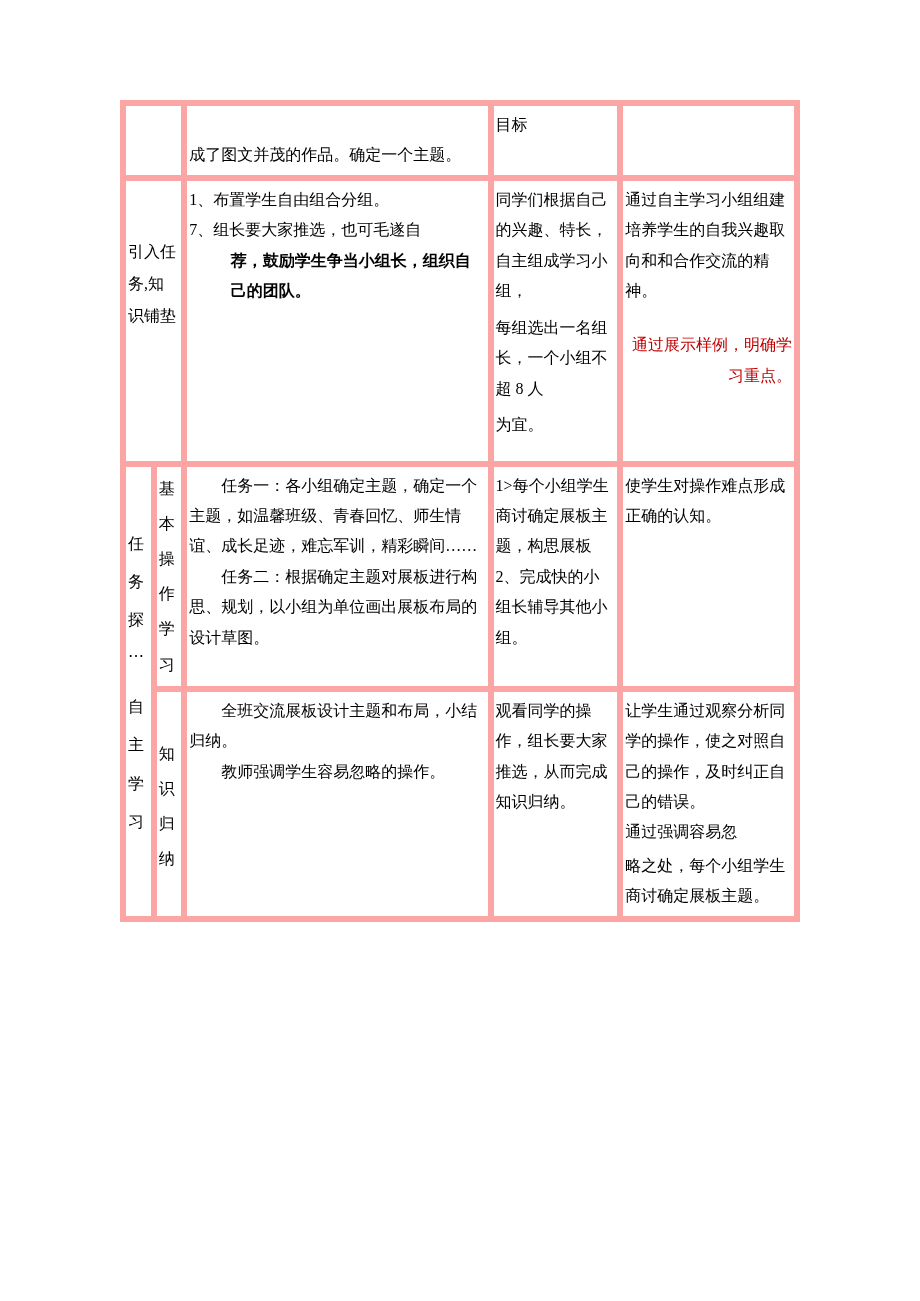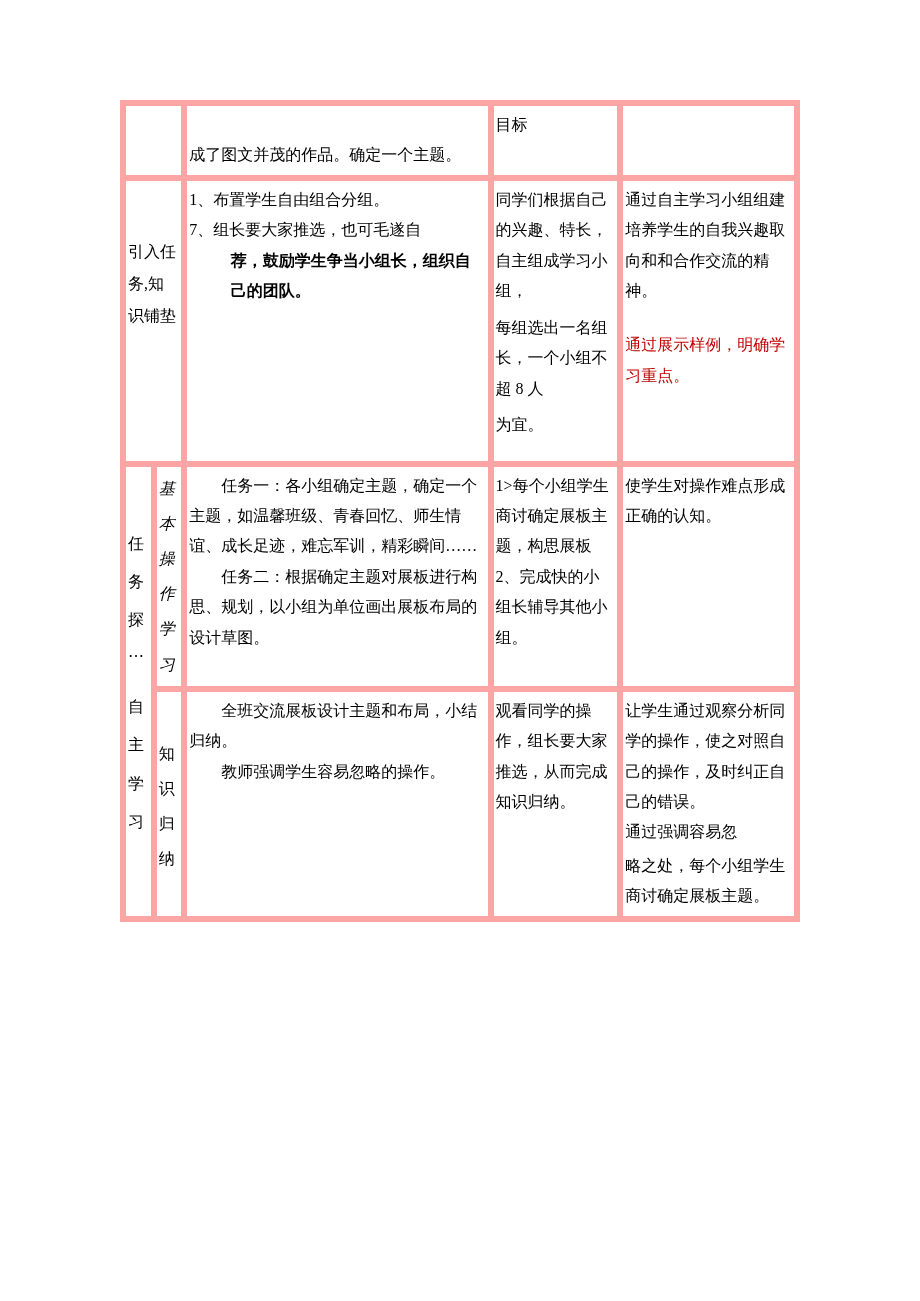--- a/index.html
+++ b/index.html
@@ -31,21 +31,21 @@
   }
   .col1a { width: 26px; }
   .col1b { width: 26px; }
   .col2 { width: 260px; }
   .col3 { width: 110px; }
   .col4 { width: 150px; }
   .vtext {
     word-break: break-all;
     line-height: 2.0;
   }
-  .red { color: #c00000; }
+  .red { color: #c00000; text-align: right; }
   .indent { text-indent: 2em; }
   .list-item { padding-left: 1.3em; text-indent: -1.3em; }
   .sub-indent { padding-left: 2.6em; text-indent: 0; font-weight: bold; }
   .para { margin: 0; }
 </style>
 </head>
 <body>
 
 <div class="page">
 <table>
@@ -97,21 +97,21 @@
 
   <tr>
     <td rowspan="2" class="vtext" style="padding-top:18px;">
       <div style="height:2.5em;"></div>
       <div style="line-height:2.4;">任务探</div>
       <div>⋯</div>
       <div style="height:1.0em;"></div>
       <div style="line-height:2.4;">自主学习</div>
     </td>
     <td class="vtext">
-      <div style="line-height:2.2;font-style:italic;">基本操作学习</div>
+      <div style="line-height:2.2;">基本操作学习</div>
     </td>
     <td>
       <p class="para indent">任务一：各小组确定主题，确定一个主题，如温馨班级、青春回忆、师生情谊、成长足迹，难忘军训，精彩瞬间……</p>
       <p class="para indent">任务二：根据确定主题对展板进行构思、规划，以小组为单位画出展板布局的设计草图。</p>
     </td>
     <td>
       <p class="para">1&gt;每个小组学生商讨确定展板主题，构思展板</p>
       <p class="para">2、完成快的小组长辅导其他小组。</p>
     </td>
     <td>

